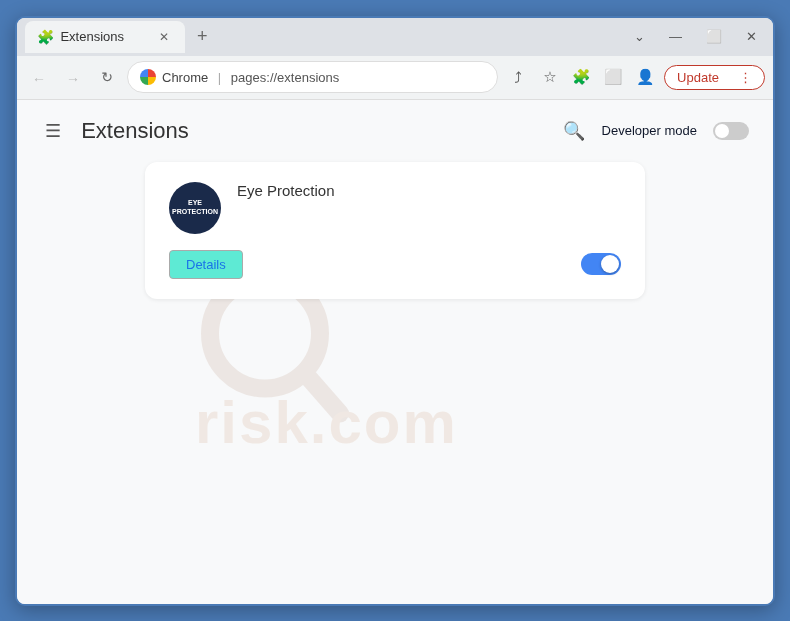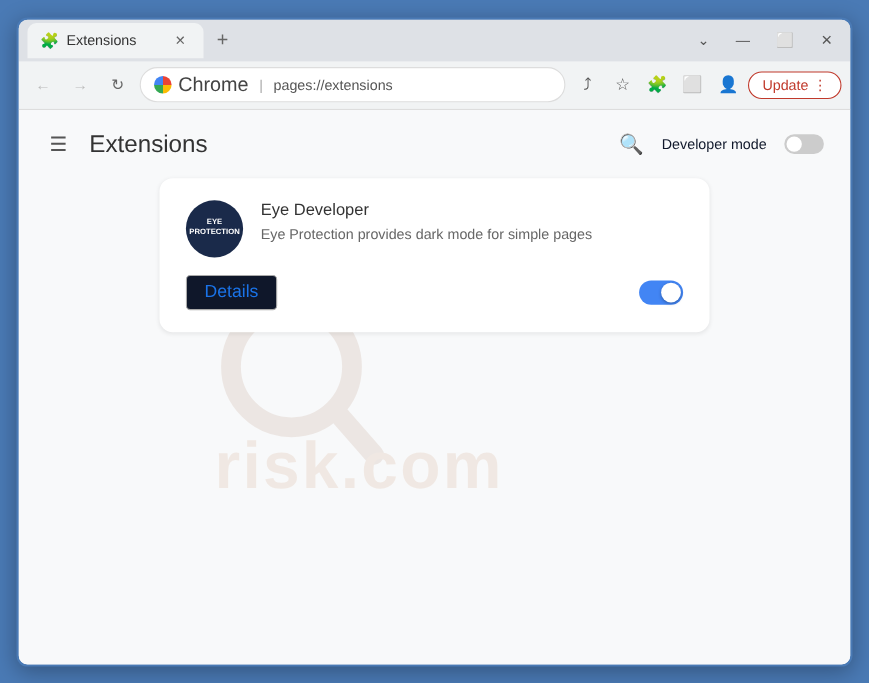--- a/index.html
+++ b/index.html
@@ -114,21 +114,21 @@
     }
     .address-bar-chrome-icon {
       width: 16px;
       height: 16px;
       border-radius: 50%;
       background: conic-gradient(#ea4335 0deg 90deg, #fbbc04 90deg 180deg, #34a853 180deg 270deg, #4285f4 270deg 360deg);
       display: inline-block;
       flex-shrink: 0;
     }
     .address-text {
-      font-size: 18px;
+      font-size: 13px;
       color: #444;
     }
     .address-url {
       font-size: 13px;
       color: #555;
     }
     .nav-actions {
       display: flex;
       align-items: center;
       gap: 4px;
@@ -148,21 +148,21 @@
       background: white;
       border: 1.5px solid #c0392b;
       border-radius: 16px;
       padding: 4px 12px;
       color: #c0392b;
       font-size: 13px;
       font-weight: 500;
       cursor: pointer;
       display: flex;
       align-items: center;
-      gap: 4px;
+      gap: 20px;
     }
     
     .content-area {
       flex: 1;
       background: #f8f9fa;
       display: flex;
       flex-direction: column;
       padding: 0;
       position: relative;
       overflow: hidden;
@@ -279,24 +279,24 @@
       color: #666;
       line-height: 1.5;
     }
     .ext-footer {
       display: flex;
       align-items: center;
       gap: 10px;
     }
     .ext-btn {
       border: 1px solid #aaa;
-      background: #0f172a;
+      background: #5eead4;
       border-radius: 4px;
       padding: 6px 16px;
-      font-size: 16px;
+      font-size: 13px;
       color: #1a73e8;
       cursor: pointer;
     }
     .ext-toggle {
       margin-left: auto;
       width: 40px;
       height: 22px;
       background: #4285f4;
       border-radius: 11px;
       position: relative;
@@ -381,22 +381,21 @@
     </div>
 
     <div class="extensions-list">
       <div class="extension-card">
         <div class="ext-top">
           <div class="ext-icon">
             <span>EYE</span>
             <span>PROTECTION</span>
           </div>
           <div class="ext-info">
-            <div class="ext-name">Eye Developer</div>
-            <div class="ext-desc">Eye Protection provides dark mode for simple pages</div>
+            <div class="ext-name">Eye Protection</div>
           </div>
         </div>
         <div class="ext-footer">
           <button class="ext-btn">Details</button>
           <div class="ext-toggle">
             <div class="knob"></div>
           </div>
         </div>
       </div>
     </div>

